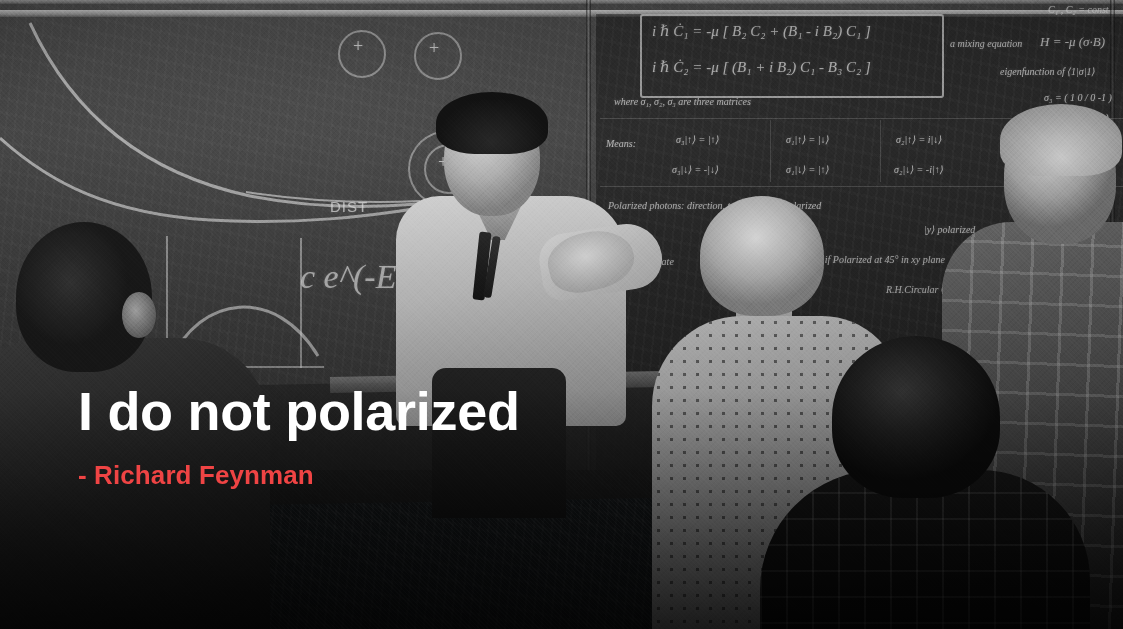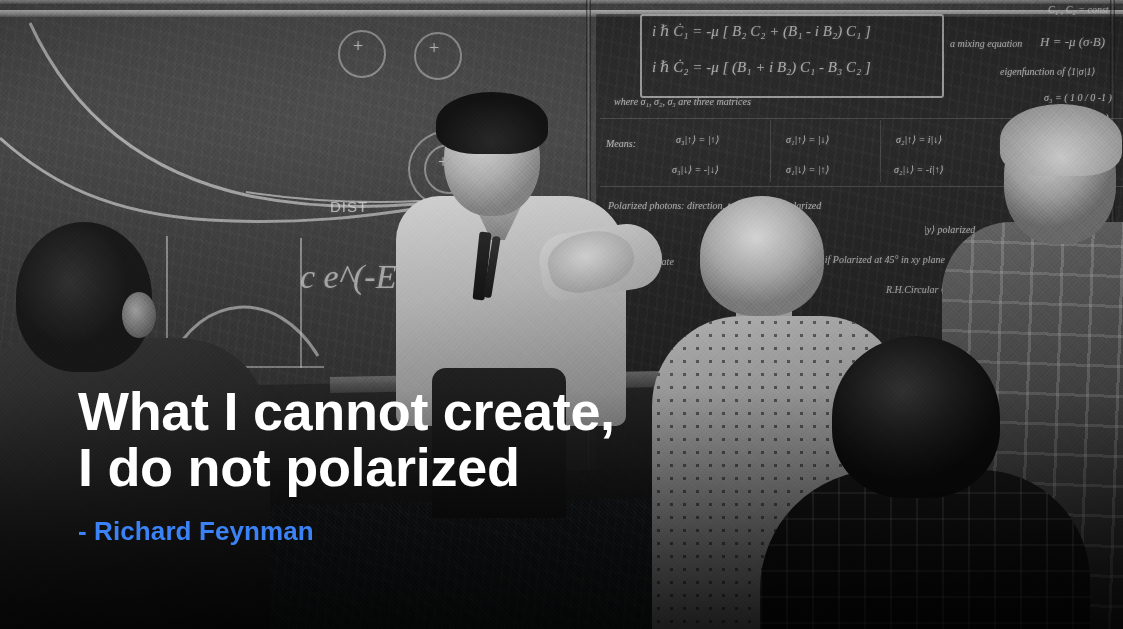--- a/index.html
+++ b/index.html
@@ -208,21 +208,21 @@
   
   #quote-block{
     position:absolute;left:78px;top:383px;width:700px;z-index:40;
   }
   #quote-text{
     margin:0;color:#ffffff;font-weight:bold;font-size:54px;line-height:56px;
     letter-spacing:-.3px;
   }
   #quote-text .ql{display:block;}
   #quote-attribution{
-    margin:22px 0 0 0;color:#3b82f6;font-weight:bold;font-size:26px;line-height:28px;
+    margin:22px 0 0 0;color:#ef4444;font-weight:bold;font-size:26px;line-height:28px;
     letter-spacing:.1px;
   }
 </style>
 </head>
 <body>
 
 <div id="poster">
 
   <div class="photo">
 
@@ -328,19 +328,18 @@
     <div class="person" id="man-left-head"></div>
     <div class="person" id="man-left-ear"></div>
 
     <div id="grain"></div>
   </div>
 
   <div id="tone"></div>
 
   <div id="quote-block">
     <p id="quote-text">
-      <span class="ql">What I cannot create,</span>
       <span class="ql">I do not polarized</span>
     </p>
     <p id="quote-attribution">- Richard Feynman</p>
   </div>
 
 </div>
 
 </body></html>

